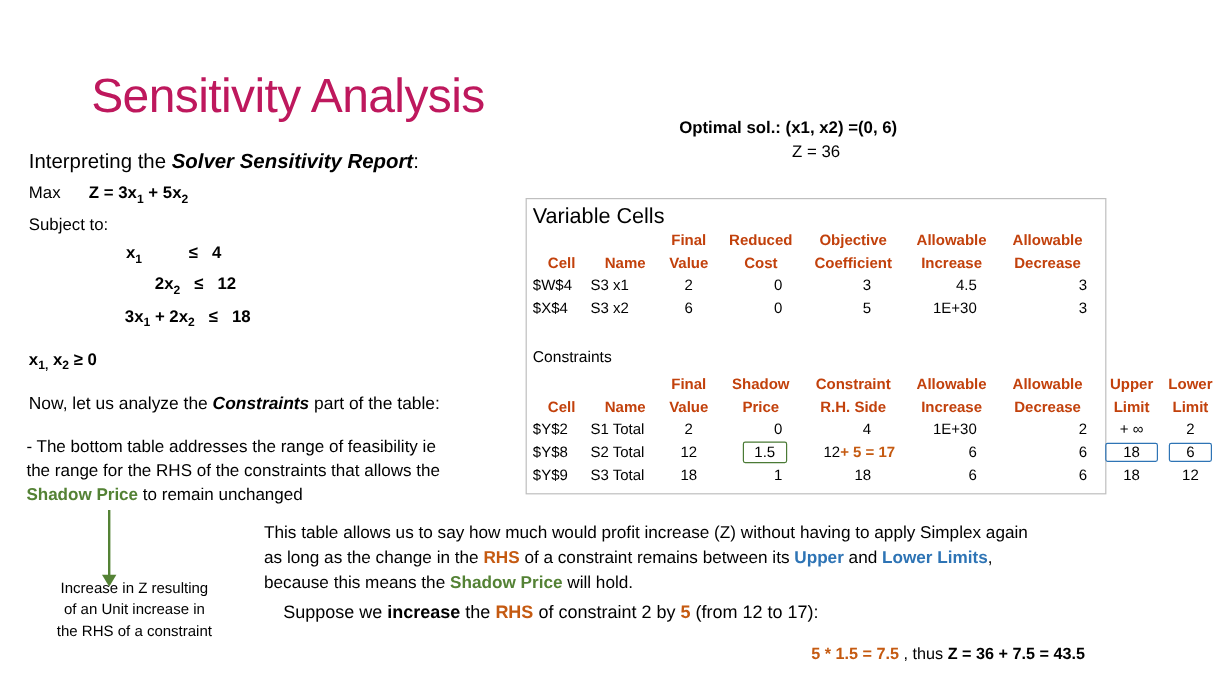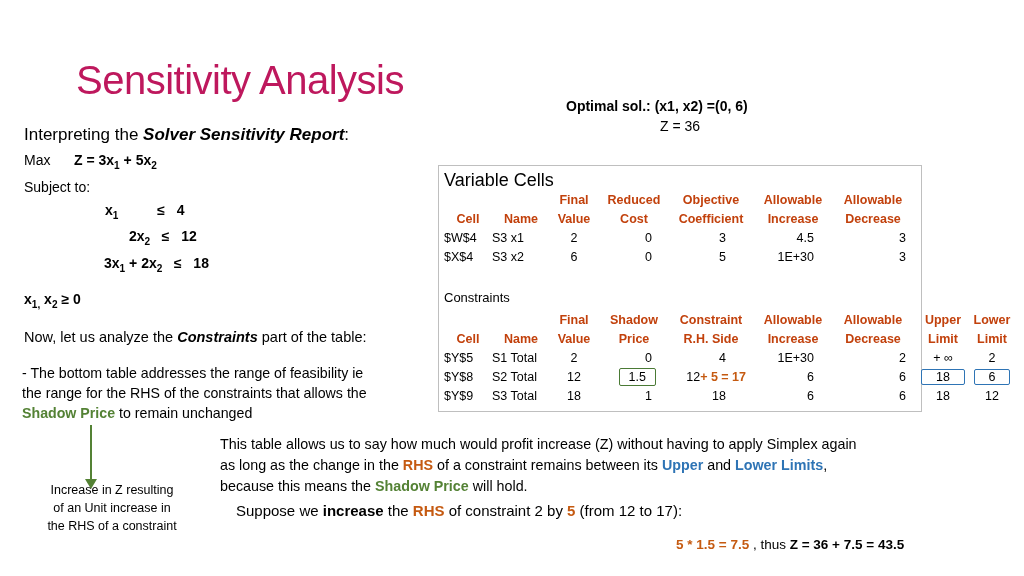--- a/index.html
+++ b/index.html
@@ -249,21 +249,21 @@
   <tr>
     <td class="hdr">Cell</td>
     <td class="hdr">Name</td>
     <td class="hdr">Value</td>
     <td class="hdr">Price</td>
     <td class="hdr">R.H. Side</td>
     <td class="hdr">Increase</td>
     <td class="hdr">Decrease</td>
   </tr>
   <tr>
-    <td>$Y$5</td>
+    <td>$Y$2</td>
     <td>S1 Total</td>
     <td class="cellv">2</td>
     <td class="rightv" style="padding-right:18px">0</td>
     <td class="rightv" style="padding-right:26px">4</td>
     <td class="rightv" style="padding-right:20px">1E+30</td>
     <td class="rightv" style="padding-right:6px">2</td>
   </tr>
   <tr>
     <td>$Y$8</td>
     <td>S2 Total</td>

